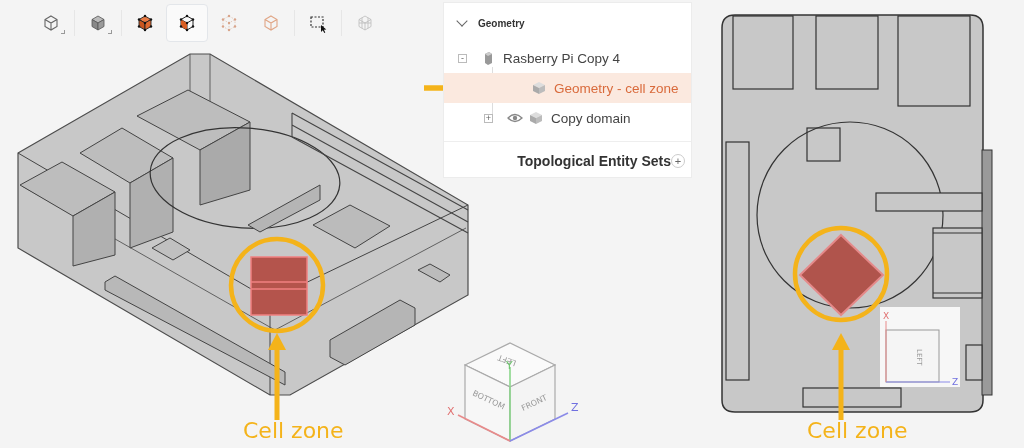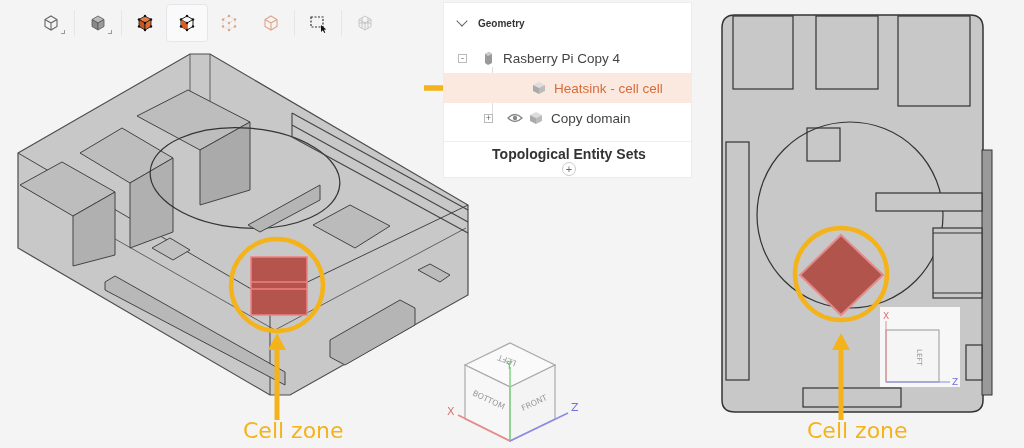--- a/index.html
+++ b/index.html
@@ -18,21 +18,21 @@
   .panel { position: absolute; left: 443px; top: 2px; width: 249px; height: 176px; background: #fff; border: 1px solid #ececec; }
   .panel-header { height: 40px; display: flex; align-items: center; padding-left: 12px; font-size: 10px; font-weight: bold; color: #333; }
   .chev { width: 8px; height: 8px; border-right: 1.4px solid #666; border-bottom: 1.4px solid #666; transform: rotate(45deg); margin: -4px 12px 0 2px; }
   .tree-row { height: 30px; display: flex; align-items: center; font-size: 13.5px; color: #444; position: relative; }
   .tree-row.sel { background: #fbe9df; color: #d96a3b; }
   .pm { width: 9px; height: 9px; border: 1px solid #bbb; font-size: 9px; line-height: 7px; text-align: center; color: #666; background: #fff; }
   .cube-ico { width: 14px; height: 14px; margin-right: 8px; }
   .eye-ico { width: 16px; height: 10px; margin-right: 6px; }
   .tree-line-v { position: absolute; left: 48px; top: 64px; width: 1px; height: 56px; background: #ddd; }
   .panel-sep { height: 1px; background: #eee; margin-top: 8px; }
-  .panel-footer { height: 38px; display: flex; align-items: center; justify-content: center; padding: 0 6px 0 9px; font-size: 14px; font-weight: bold; color: #333; flex-direction: column; }
+  .panel-footer { height: 38px; display: flex; align-items: center; justify-content: flex-end; padding: 0 6px 0 9px; font-size: 14px; font-weight: bold; color: #333; }
   .plus-circle { width: 14px; height: 14px; border: 1px solid #ccc; border-radius: 50%; font-size: 11px; line-height: 12px; text-align: center; color: #666; font-weight: normal; }
 
   .label-cz { position: absolute; font-size: 22px; color: #f4b31a; font-family: "DejaVu Sans", sans-serif; margin-left: 17px; }
   svg.abs { position: absolute; left: 0; top: 0; }
 </style>
 </head>
 <body>
 
 <div class="stage">
 
@@ -188,21 +188,21 @@
           <path d="M8 1 L11 3 L7 5 L4 3 Z" fill="#ccc"></path>
         </svg>
       <span>Rasberry Pi Copy 4</span>
     </div>
     <div class="tree-row sel" style="padding-left:88px;">
       <svg class="cube-ico" viewBox="0 0 14 14">
           <path d="M7 1 L13 4 L7 7 L1 4 Z" fill="#ddd"></path>
           <path d="M1 4 L7 7 L7 13 L1 10 Z" fill="#aaa"></path>
           <path d="M13 4 L7 7 L7 13 L13 10 Z" fill="#bcbcbc"></path>
         </svg>
-      <span>Heatsink - cell cell</span>
+      <span>Geometry - cell zone</span>
     </div>
     <div class="tree-row" style="padding-left:40px;">
       <span class="pm">+</span>
       <svg class="eye-ico" style="margin-left:14px;" viewBox="0 0 16 10">
           <path d="M1 5 Q8 -2 15 5 Q8 12 1 5 Z" fill="none" stroke="#888" stroke-width="1.3"></path>
           <circle cx="8" cy="5" r="2.2" fill="#888"></circle>
         </svg>
       <svg class="cube-ico" viewBox="0 0 14 14">
           <path d="M7 1 L13 4 L7 7 L1 4 Z" fill="#ddd"></path>
           <path d="M1 4 L7 7 L7 13 L1 10 Z" fill="#aaa"></path>

